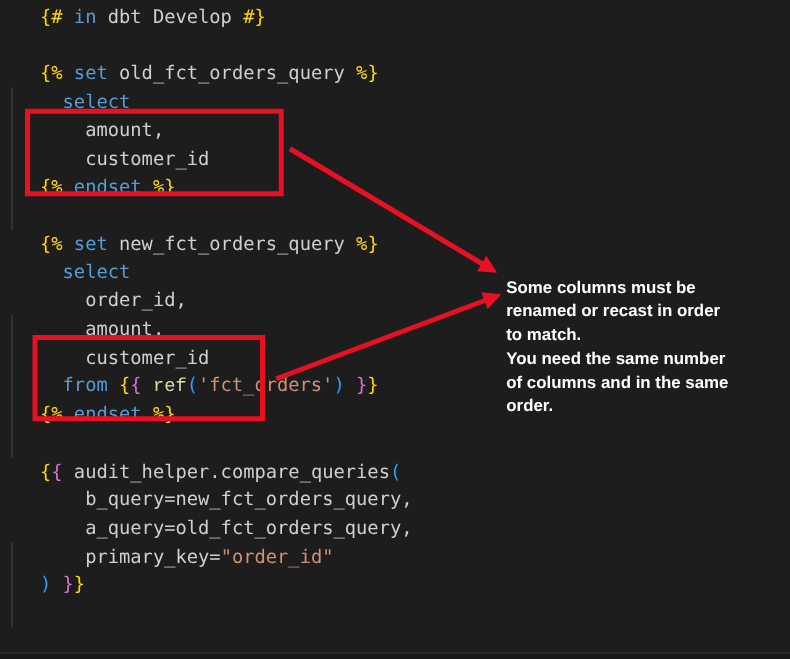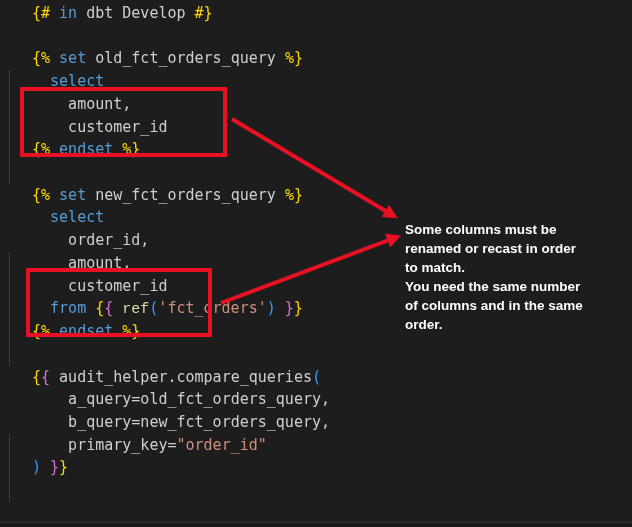--- a/index.html
+++ b/index.html
@@ -57,22 +57,22 @@
     <div class="line"> </div>
     <div class="line"><span class="tok-gold">{%</span><span class="tok-txt"> </span><span class="tok-kw">set</span><span class="tok-txt"> new_fct_orders_query </span><span class="tok-gold">%}</span></div>
     <div class="line"><span class="tok-txt">  </span><span class="tok-kw">select</span></div>
     <div class="line"><span class="tok-txt">    order_id,</span></div>
     <div class="line"><span class="tok-txt">    amount,</span></div>
     <div class="line"><span class="tok-txt">    customer_id</span></div>
     <div class="line"><span class="tok-txt">  </span><span class="tok-kw">from</span><span class="tok-txt"> </span><span class="tok-gold">{</span><span class="tok-pink">{</span><span class="tok-txt"> </span><span class="tok-fn">ref</span><span class="tok-paren">(</span><span class="tok-str">'fct_orders'</span><span class="tok-paren">)</span><span class="tok-txt"> </span><span class="tok-pink">}</span><span class="tok-gold">}</span></div>
     <div class="line"><span class="tok-gold">{%</span><span class="tok-txt"> </span><span class="tok-kw">endset</span><span class="tok-txt"> </span><span class="tok-gold">%}</span></div>
     <div class="line"> </div>
     <div class="line"><span class="tok-gold">{</span><span class="tok-pink">{</span><span class="tok-txt"> audit_helper.compare_queries</span><span class="tok-paren">(</span></div>
+    <div class="line"><span class="tok-txt">    b_query=new_fct_orders_query,</span></div>
     <div class="line"><span class="tok-txt">    a_query=old_fct_orders_query,</span></div>
-    <div class="line"><span class="tok-txt">    b_query=new_fct_orders_query,</span></div>
     <div class="line"><span class="tok-txt">    primary_key=</span><span class="tok-str">"order_id"</span></div>
     <div class="line"><span class="tok-paren">)</span><span class="tok-txt"> </span><span class="tok-pink">}</span><span class="tok-gold">}</span></div>
   </div>
 
 <div class="indent-guide" id="guide1"></div>
 <div class="indent-guide" id="guide2"></div>
 <div class="indent-guide" id="guide3"></div>
 
 <svg class="overlay" viewBox="0 0 632 527" xmlns="http://www.w3.org/2000/svg">
   <defs>

